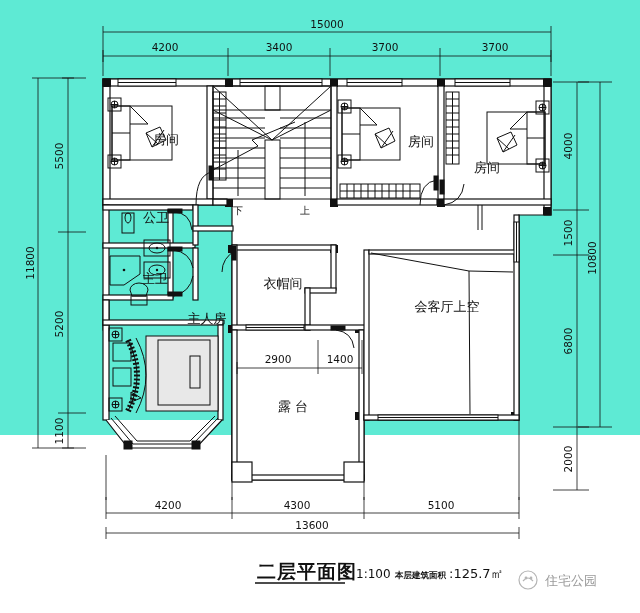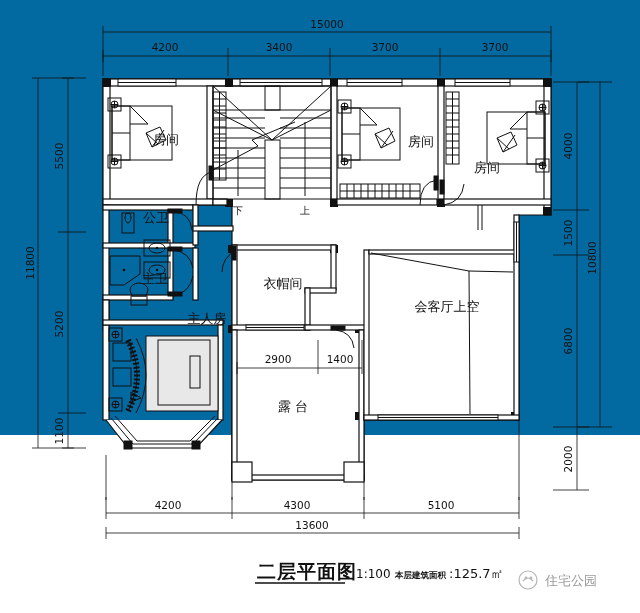--- a/index.html
+++ b/index.html
@@ -1,18 +1,18 @@
 <!DOCTYPE html>
 <html><head>
 <meta charset="utf-8">
 <style>
   html,body{margin:0;padding:0;background:#ffffff;}
   body{width:640px;height:613px;overflow:hidden;
        font-family:"DejaVu Sans","Liberation Sans",sans-serif;}
-  #stage{position:relative;width:640px;height:435px;background:#0369a1;}
+  #stage{position:relative;width:640px;height:435px;background:#5eead4;}
   svg{display:block;}
   .ln{stroke:#111;fill:none;}
   .thin{stroke-width:1;}
   .med{stroke-width:1.6;}
   .wall{stroke:#111;stroke-width:1.2;fill:#fff;}
   .solid{fill:#111;}
   .dim{stroke:#111;stroke-width:.8;fill:none;}
   .dimtxt{font-size:10.5px;fill:#111;font-family:"DejaVu Sans","Liberation Sans",sans-serif;}
   .roomtxt{font-size:13px;fill:#111;font-family:"DejaVu Sans","Liberation Sans",sans-serif;}
   .smalltxt{font-size:10px;fill:#111;}

